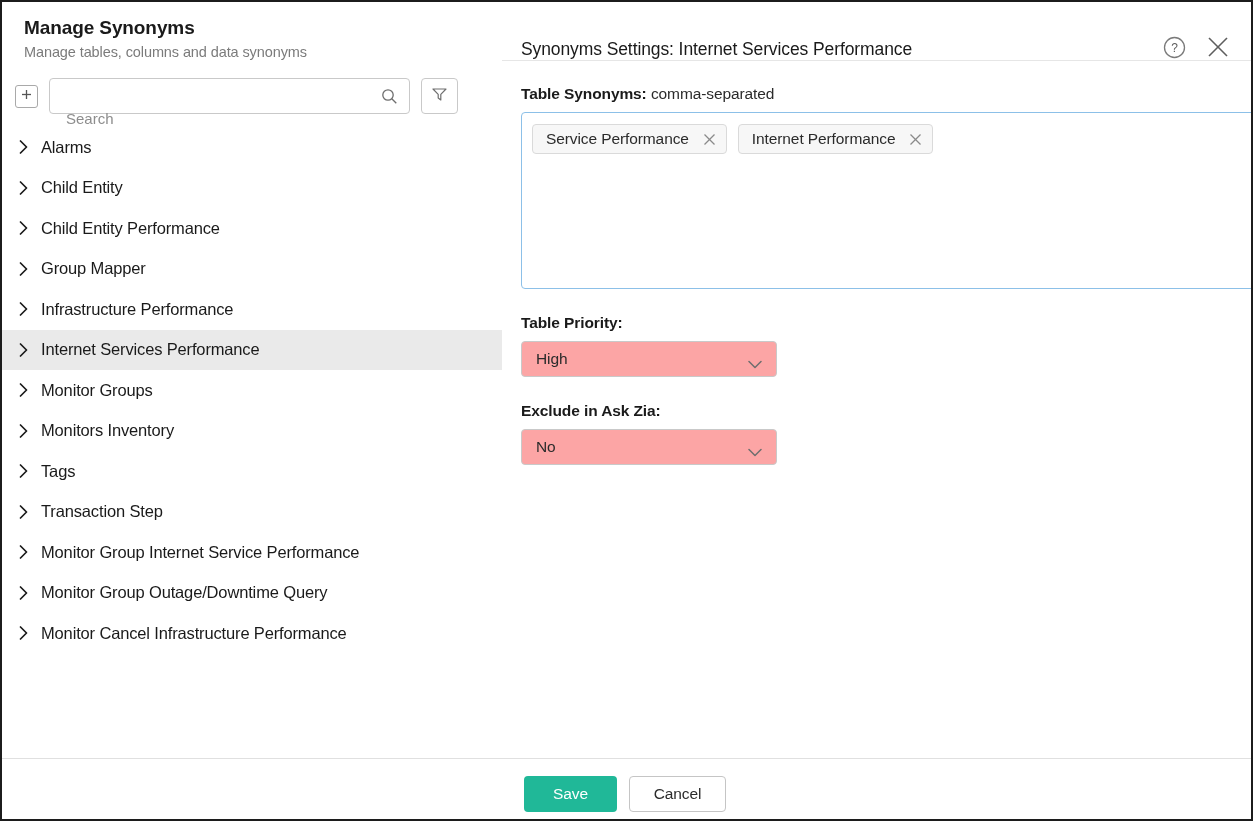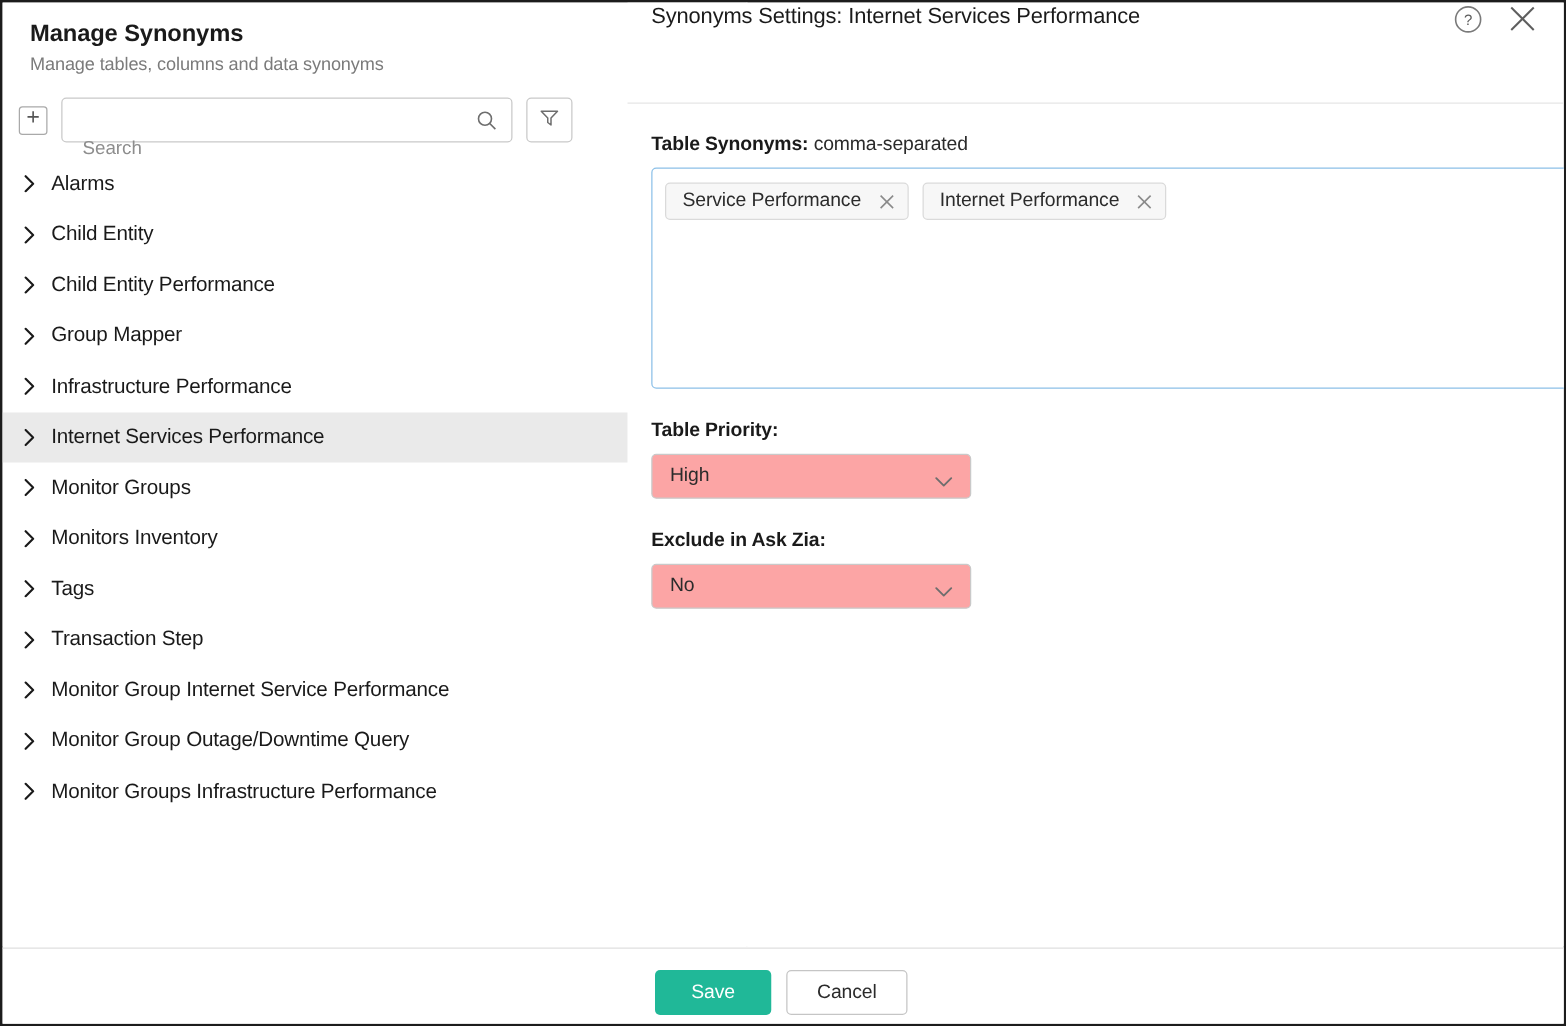--- a/index.html
+++ b/index.html
@@ -140,25 +140,25 @@
   .panel {
     position: absolute;
     left: 500px;
     top: 0;
     right: 0;
     height: 755px;
     background: #ffffff;
     box-sizing: border-box;
   }
   .panel-head {
-    height: 81px;
+    height: 59px;
     box-sizing: border-box;
     border-bottom: 1px solid #e6e6e6;
     display: flex;
-    align-items: flex-start;
+    align-items: flex-end;
     padding: 0 20px 0 19px;
   }
   .panel-title {
     font-size: 17.5px;
     color: #1a1a1a;
     letter-spacing: -0.1px;
     flex: 1;
   }
   .head-icons {
     display: flex;
@@ -420,21 +420,21 @@
             </svg>
           </span>
           <span class="tree-label">Monitor Group Outage/Downtime Query</span>
         </div>
         <div class="tree-item">
           <span class="tree-chev">
             <svg width="9" height="14" viewBox="0 0 9 14">
               <polyline points="1.5,1 7.5,7 1.5,13" fill="none" stroke="#1a1a1a" stroke-width="1.7" stroke-linecap="round" stroke-linejoin="round"></polyline>
             </svg>
           </span>
-          <span class="tree-label">Monitor Groups Infrastructure Performance</span>
+          <span class="tree-label">Monitor Cancel Infrastructure Performance</span>
         </div>
       </div>
   </div>
 
   <div class="panel">
 
     <div class="panel-head">
       <div class="panel-title">Synonyms Settings: Internet Services Performance</div>
       <div class="head-icons">
         <span class="icon-btn">

